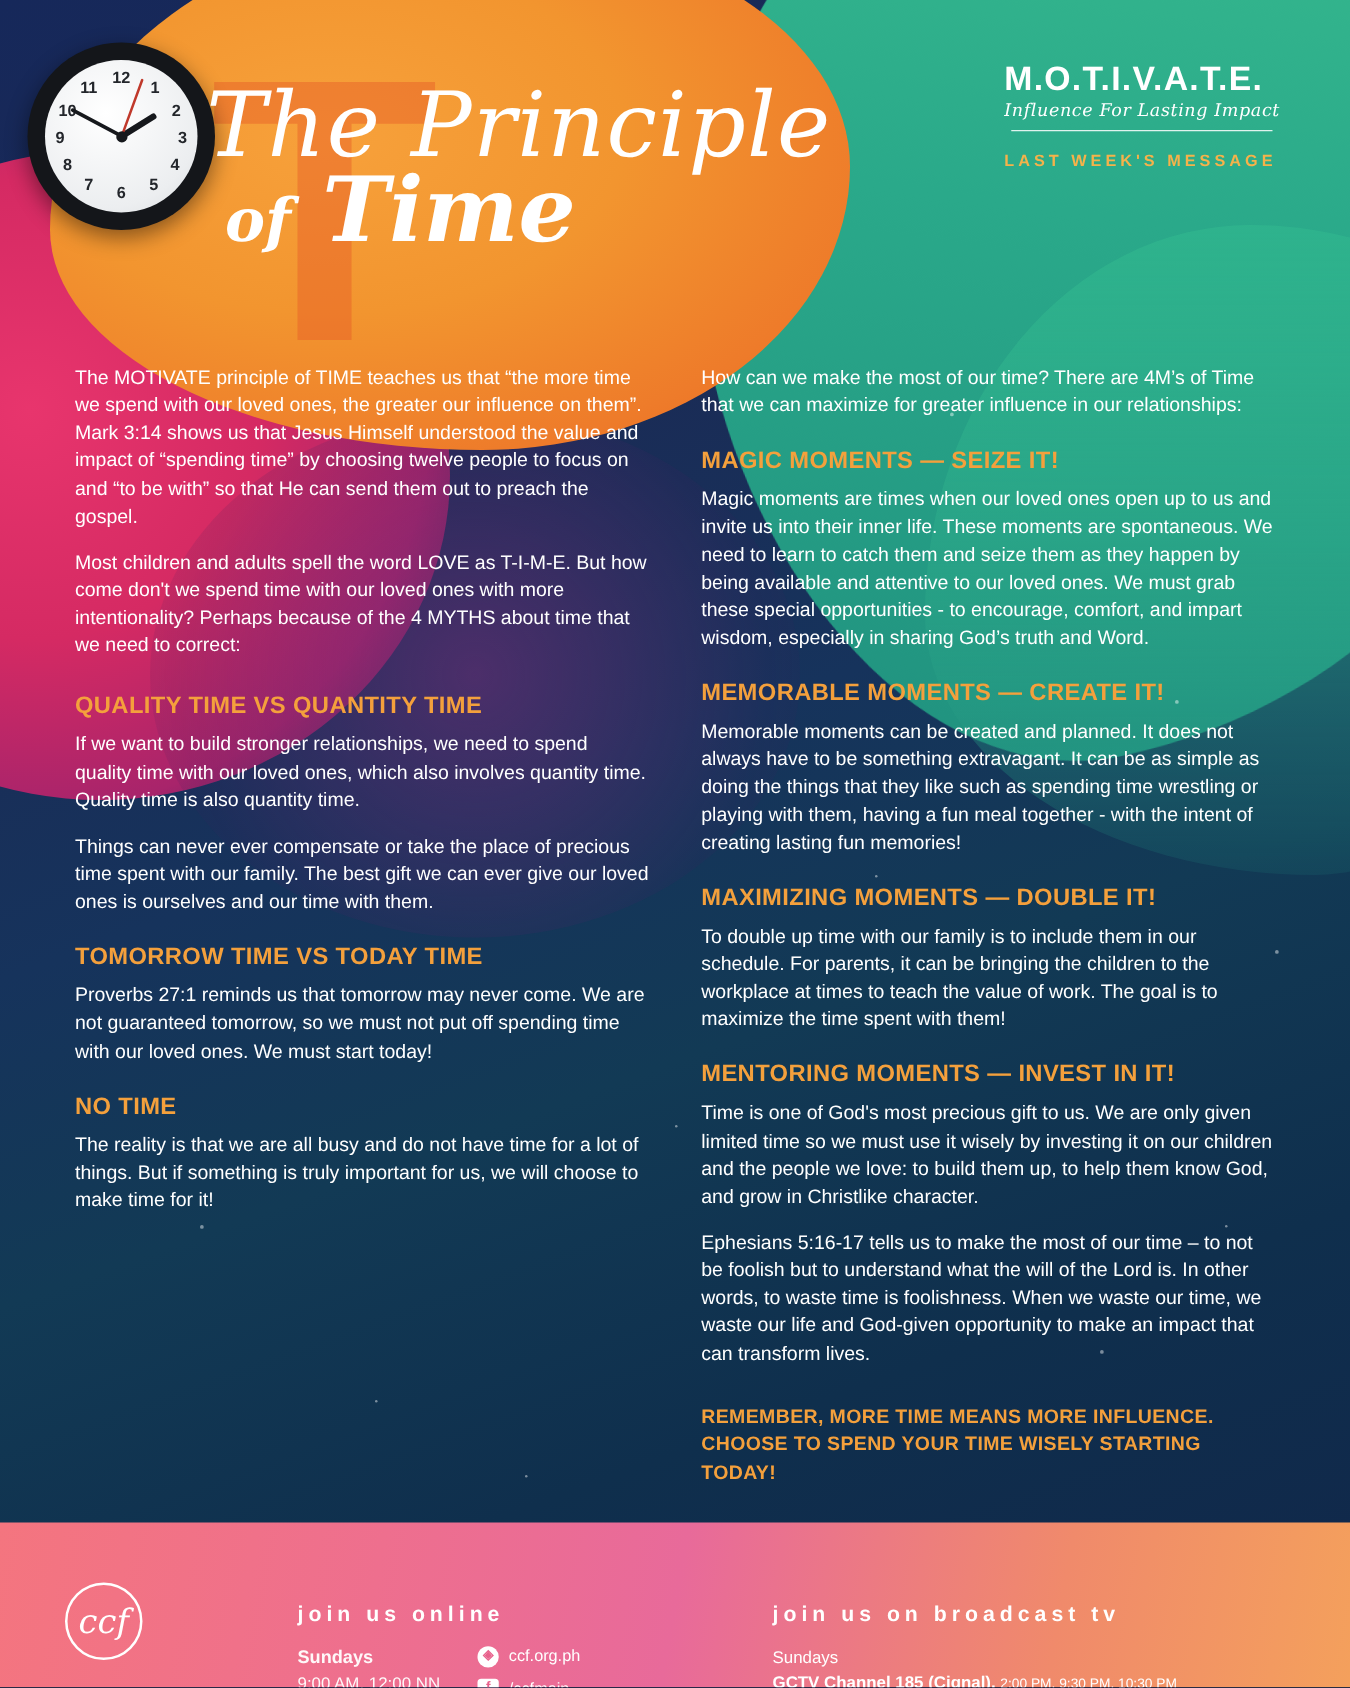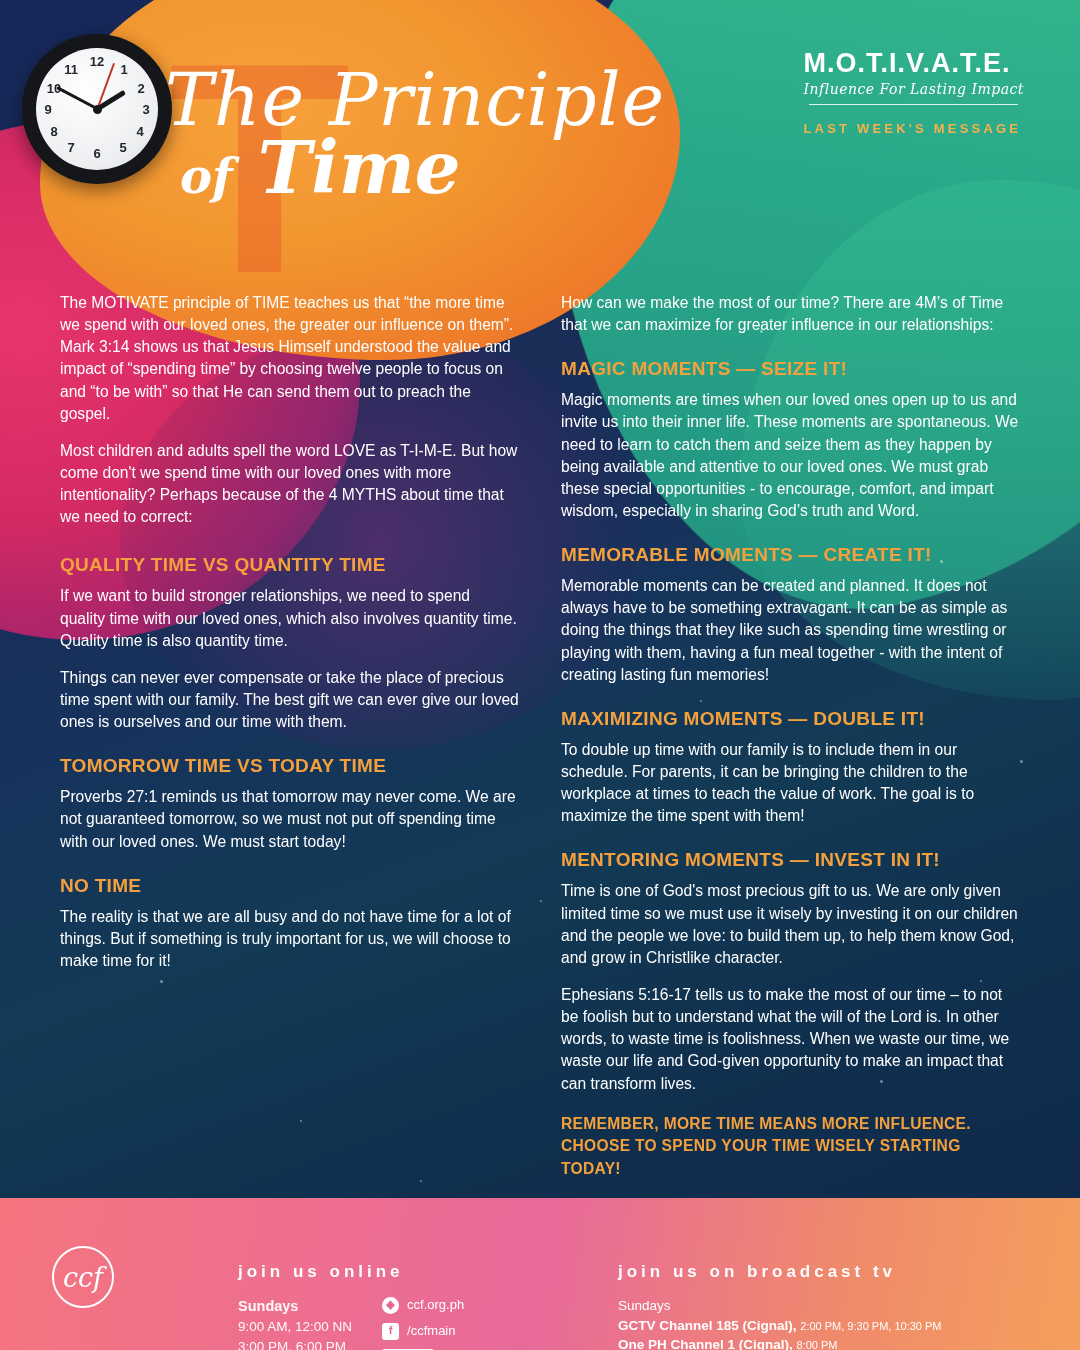--- a/index.html
+++ b/index.html
@@ -127,26 +127,26 @@
   h3.sec {
     color: #f4a03c;
     font-size: 19px;
     font-weight: bold;
     letter-spacing: 0.3px;
     margin: 22px 0 9px;
   }
   h3.sec.first { margin-top: 26px; }
   .closing {
     color: #f4a03c; font-size: 15.6px; font-weight: bold;
-    line-height: 1.45; letter-spacing: 0.3px; margin-top: 18px;
+    line-height: 1.45; letter-spacing: 0.3px; margin-top: 28px;
   }
 
   
   .footer {
-    position: absolute; left: 0; bottom: 0; width: 1080px; height: 152px;
+    position: absolute; left: 0; bottom: 0; width: 1080px; height: 132px;
     background: linear-gradient(100deg, #f4757f 0%, #ee6f8e 28%, #e86a9a 50%, #f08a6b 78%, #f4a05c 100%);
     color: #fff;
   }
   .ccf-logo {
     position: absolute; left: 52px; top: 48px;
     width: 62px; height: 62px; border: 2.5px solid #fff; border-radius: 50%;
     display: flex; align-items: center; justify-content: center;
     font-family: "DejaVu Serif", serif; font-style: italic; font-size: 27px;
   }
   .foot-head {

